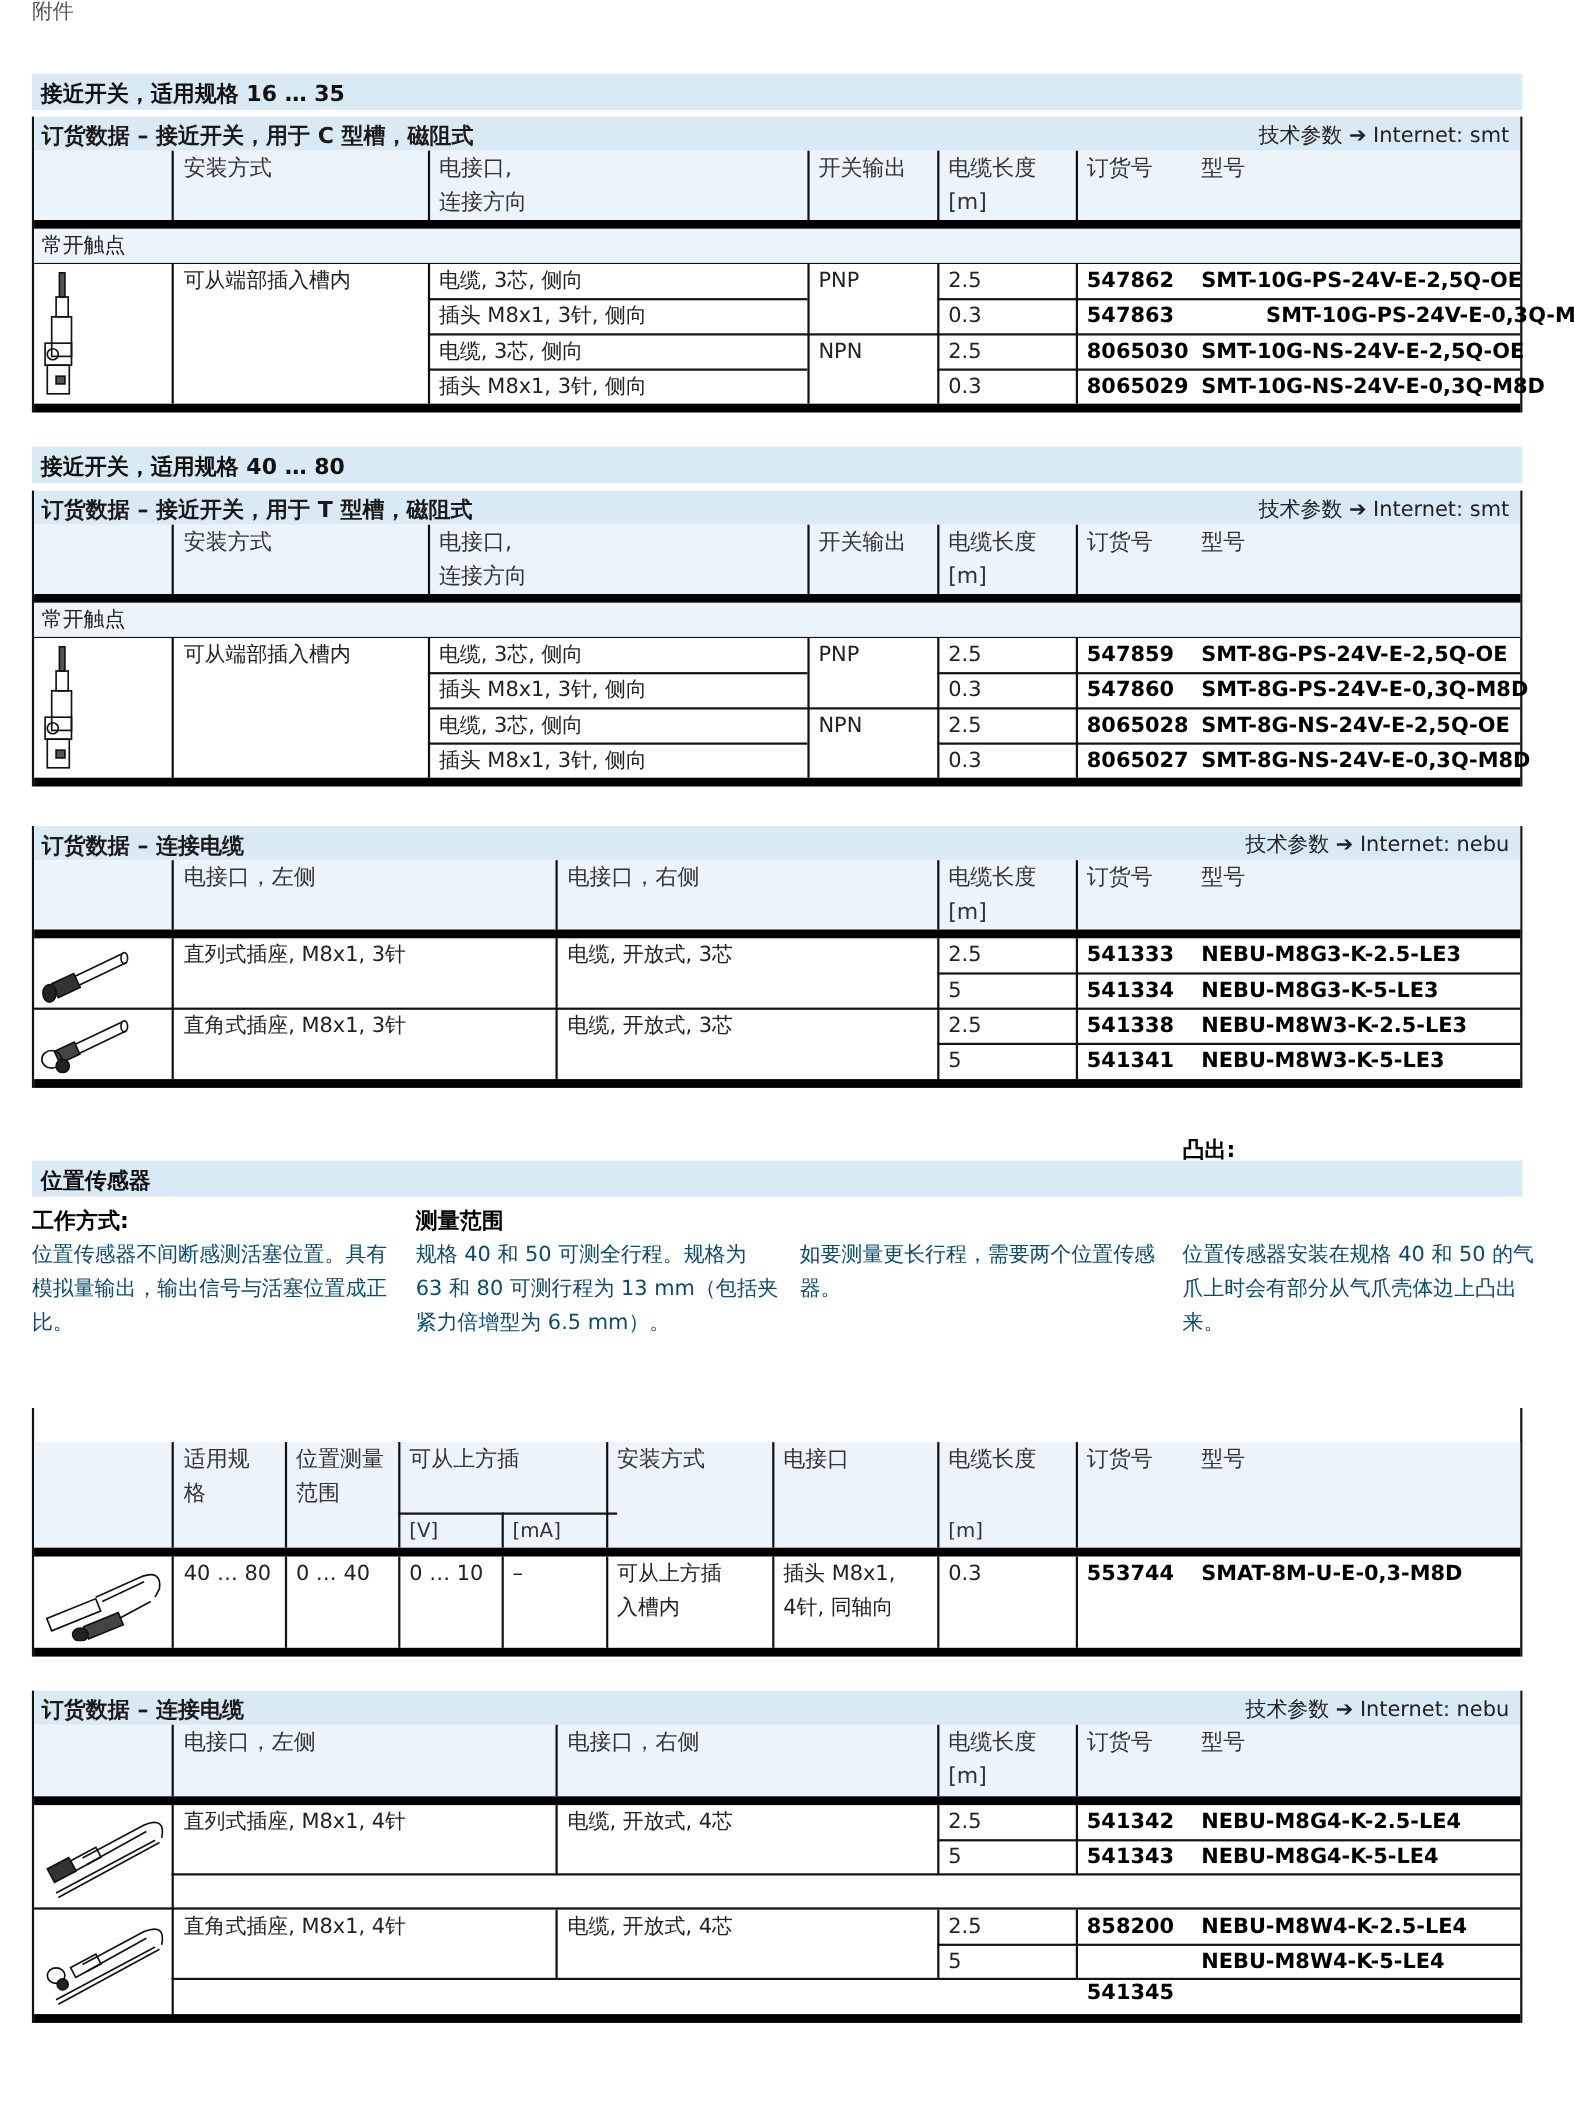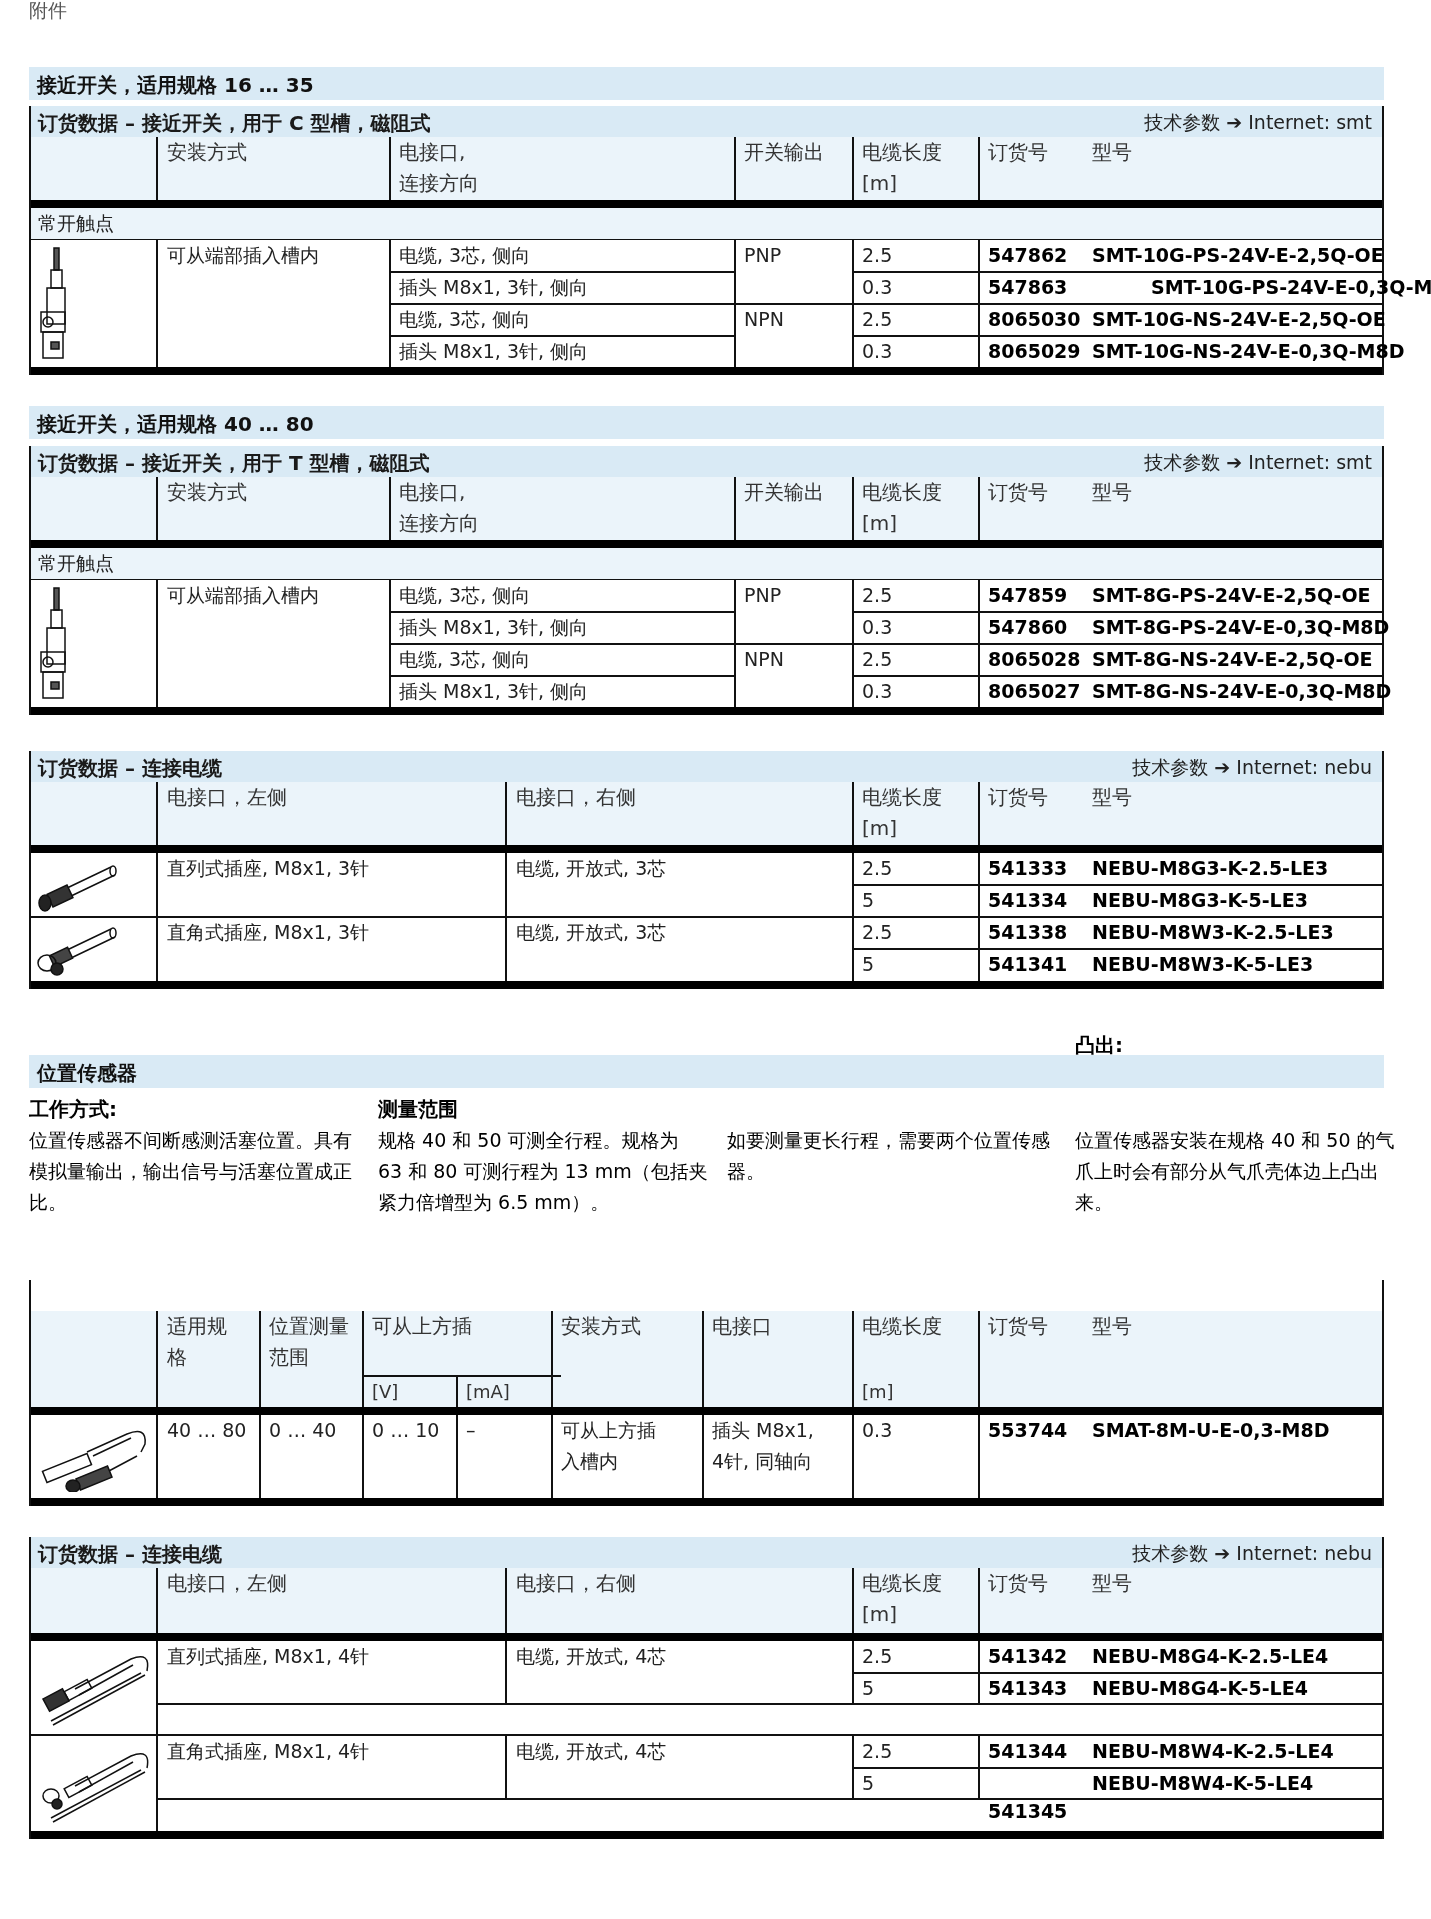--- a/index.html
+++ b/index.html
@@ -16,21 +16,21 @@
   .col-hdr { position: absolute; left: 0; right: 0; background: #ebf4fa; }
   .thick { position: absolute; left: 0; right: 0; height: 8px; background: #000; }
   .cell { position: absolute; font-size: 19px; line-height: 31px; white-space: nowrap; color: #222; }
   .hcell { position: absolute; font-size: 20px; line-height: 31px; white-space: nowrap; color: #333; }
   .vline { position: absolute; width: 2px; background: #111; }
   .hline { position: absolute; height: 2px; background: #111; }
   .bold { font-weight: bold; color: #000; }
   .group-row { position: absolute; left: 0; right: 0; height: 32px; background: #ebf4fa; }
   .img { position: absolute; }
   .para-h { position: absolute; font-size: 20px; font-weight: bold; color: #000; white-space: nowrap; }
-  .para { position: absolute; font-size: 19px; line-height: 31px; color: #000000; width: 330px; }
+  .para { position: absolute; font-size: 19px; line-height: 31px; color: #0c4a6e; width: 330px; }
 </style>
 </head>
 <body>
 
 <div class="abs page-title">附件</div>
 
 <div class="section-bar" style="top:67px;">
   <span>接近开关，适用规格 16 … 35</span>
 </div>
 
@@ -381,21 +381,21 @@
   <span class="cell" style="left:831px;top:104px;">2.5</span>
   <span class="cell bold" style="left:957px;top:104px;">541342</span>
   <span class="cell bold" style="left:1061px;top:104px;">NEBU-M8G4-K-2.5-LE4</span>
   <span class="cell" style="left:831px;top:136px;">5</span>
   <span class="cell bold" style="left:957px;top:136px;">541343</span>
   <span class="cell bold" style="left:1061px;top:136px;">NEBU-M8G4-K-5-LE4</span>
 
   <span class="cell" style="left:136px;top:199px;">直角式插座, M8x1, 4针</span>
   <span class="cell" style="left:485px;top:199px;">电缆, 开放式, 4芯</span>
   <span class="cell" style="left:831px;top:199px;">2.5</span>
-  <span class="cell bold" style="left:957px;top:199px;">541344</span>
+  <span class="cell bold" style="left:957px;top:199px;">858200</span>
   <span class="cell bold" style="left:1061px;top:199px;">NEBU-M8W4-K-2.5-LE4</span>
   <span class="cell" style="left:831px;top:231px;">5</span>
   <span class="cell bold" style="left:957px;top:231px;margin-top:28px;">541345</span>
   <span class="cell bold" style="left:1061px;top:231px;">NEBU-M8W4-K-5-LE4</span>
 
   <div class="vline" style="left:125px;top:31px;height:65px;"></div>
   <div class="vline" style="left:474px;top:31px;height:65px;"></div>
   <div class="vline" style="left:821px;top:31px;height:65px;"></div>
   <div class="vline" style="left:947px;top:31px;height:65px;"></div>
   <div class="vline" style="left:125px;top:104px;height:190px;"></div>

